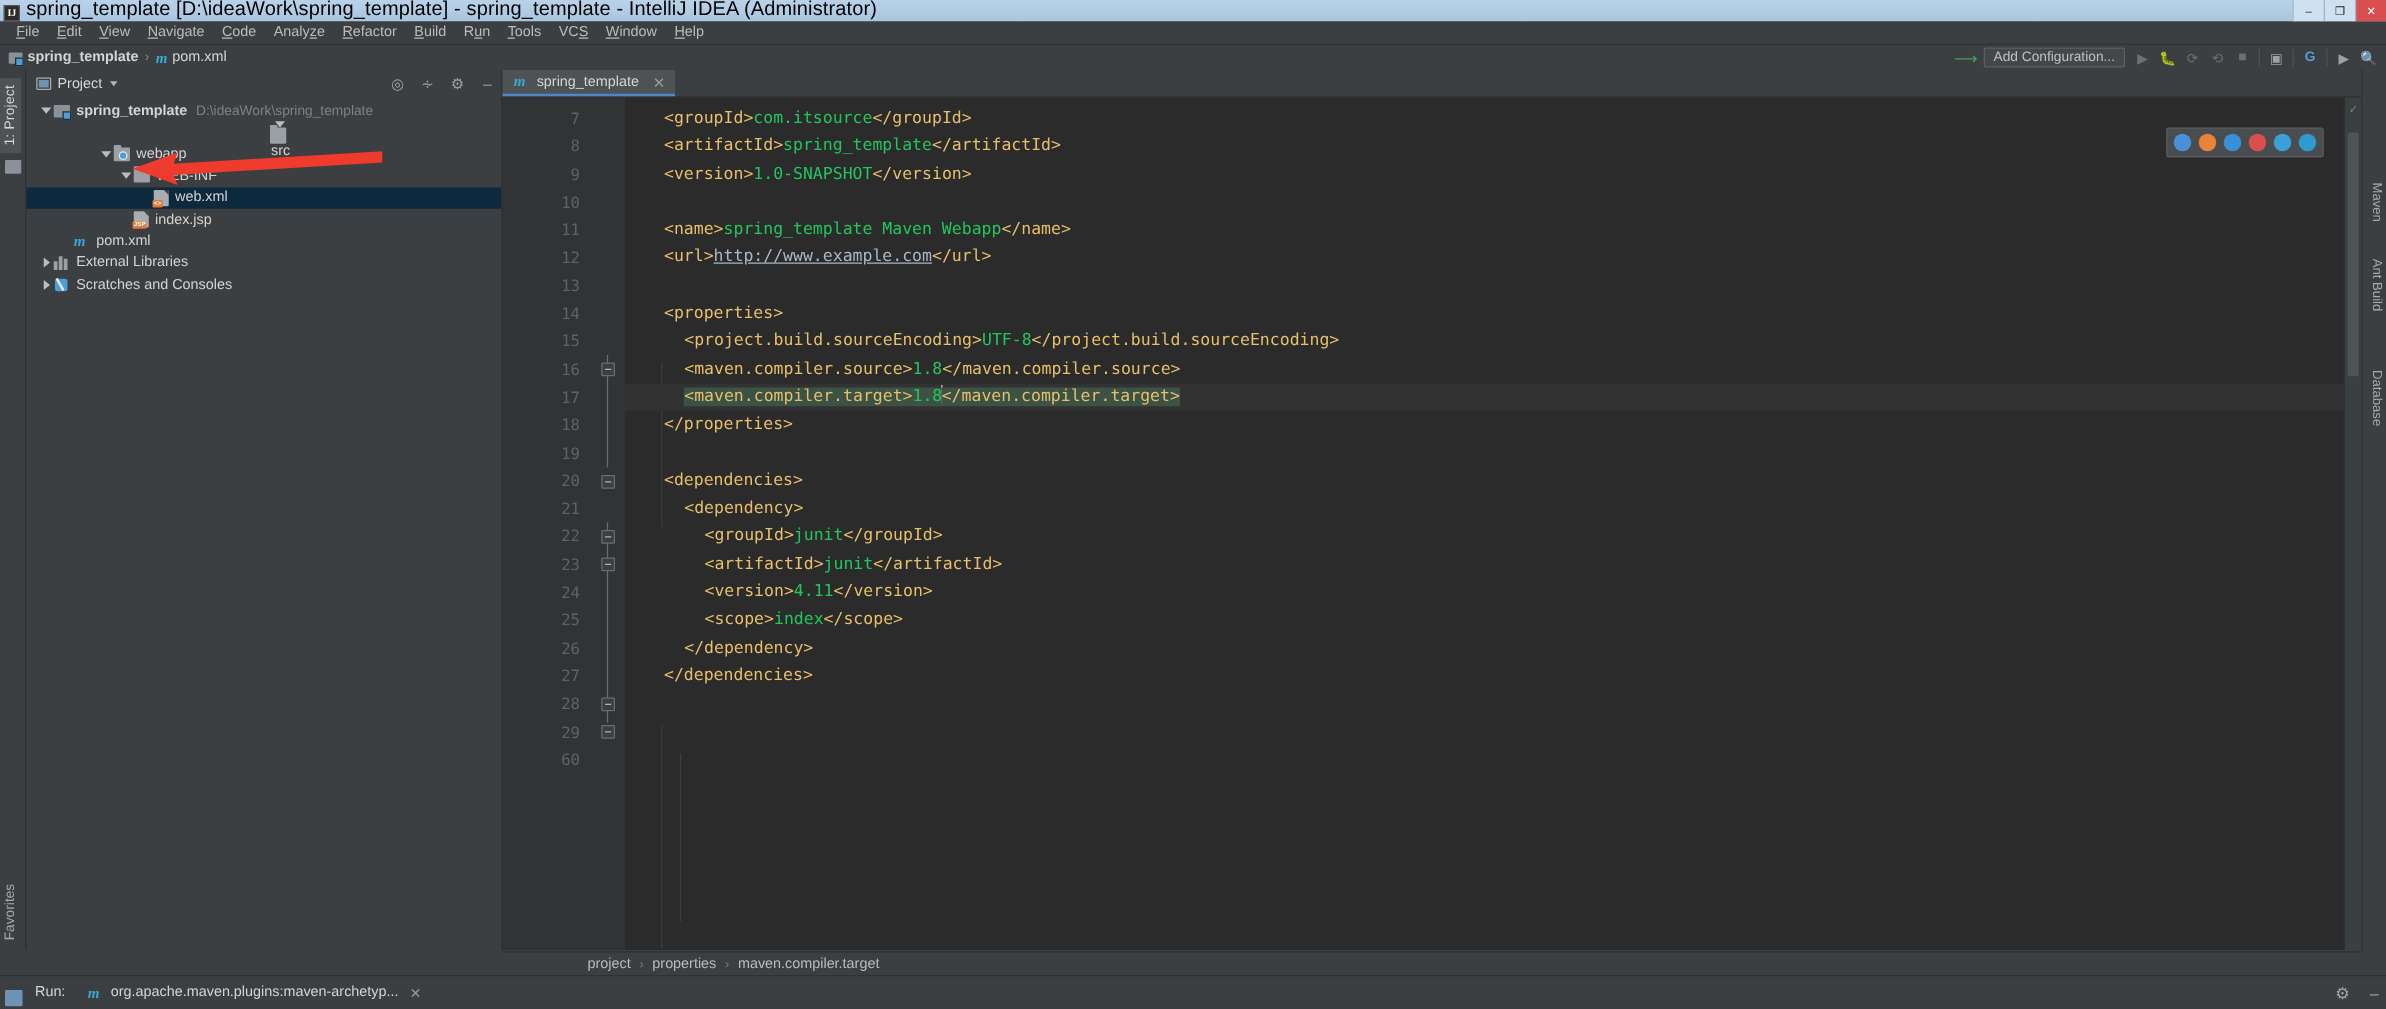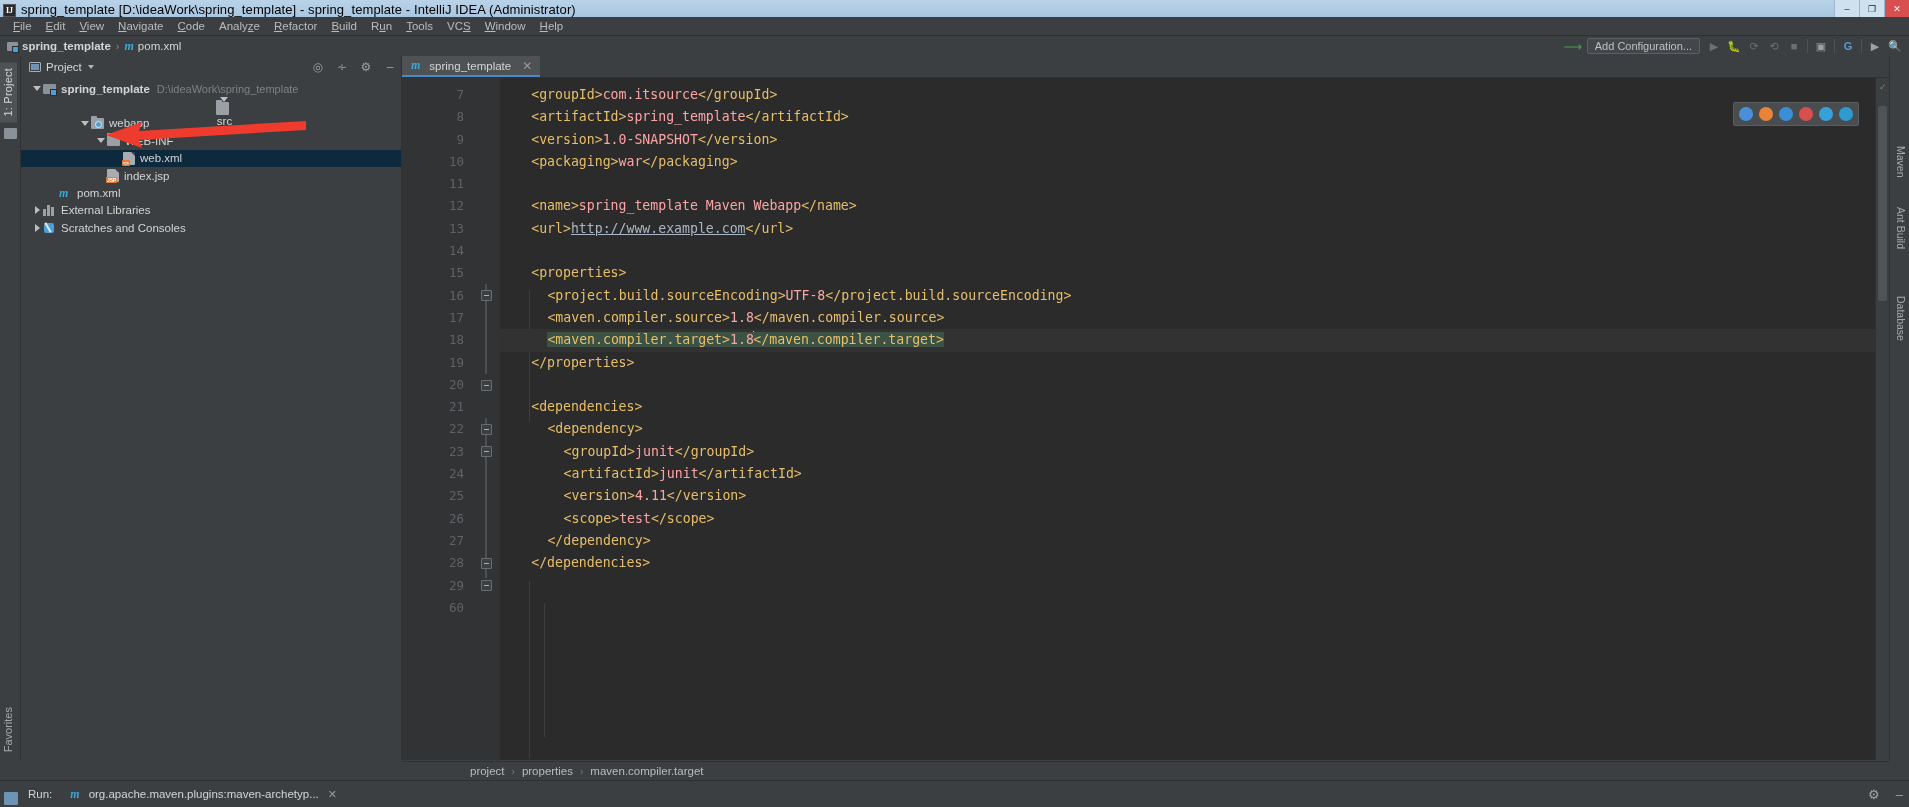--- a/index.html
+++ b/index.html
@@ -17,21 +17,21 @@
     display:flex; align-items:flex-end;
     font-size:11px; color:#000;
     position:relative;
   }
   .tb-icon{
     width:13px; height:13px; margin-left:3px; margin-right:5px;
     background:#2b2b2b; color:#fff; font-size:8px; font-weight:bold;
     display:flex; align-items:center; justify-content:center;
     border:1px solid #555; font-family:"Liberation Serif", serif;
   }
-  .tb-title{ font-size:13px; color:#000; letter-spacing:0.1px; }
+  .tb-title{ font-size:16px; color:#000; letter-spacing:0.1px; }
   .tb-btns{ position:absolute; right:0; top:0; height:17px; display:flex; }
   .tb-btn{
     width:25px; height:17px; display:flex; align-items:center; justify-content:center;
     font-size:9px; color:#1a1a1a; background:#cfe0ef; border-left:1px solid #9bb6cd;
   }
   .tb-btn.close{ background:#d94f4f; color:#fff; }
 
   
   .menubar{
     height:19px; background:#3c3f41; display:flex; align-items:center;
@@ -252,21 +252,21 @@
     flex:1; position:relative; padding-top:6px; overflow:hidden;
     background:#2b2b2b;
   }
   .cline{
     height:22.3px; line-height:22.3px; white-space:pre;
     font-family:"DejaVu Sans Mono", monospace; font-size:13.2px; color:#a9b7c6;
     padding-left:15px; position:relative;
   }
   .cline.caretline{ background:#323232; }
   .tag{ color:#e8bf6a; }
-  .txt{ color:#fca5a5; }
+  .txt{ color:#22c55e; }
   .cmt{ color:#629755; font-style:italic; }
   .link{ color:#a9b7c6; text-decoration:underline; }
   .sel{ background:#3b5244; }
   .caret{
     display:inline-block;width:1.5px;height:15px;background:#cfcfcf;
     vertical-align:-2px; margin:0 -1px;
   }
   .idguide{
     position:absolute; top:0; bottom:0; width:1px; background:#3b3e40;
   }
@@ -551,37 +551,36 @@
           <div class="foldline" style="top: 206px; height: 90px;"></div>
           <div class="foldline" style="top: 340px; height: 160px;"></div>
         </div>
       <div class="codearea" id="codearea">
         <div class="idguide" style="left:29px;top:212px;height:132px;"></div>
         <div class="idguide" style="left:29px;top:503px;height:178px;"></div>
         <div class="idguide" style="left:44px;top:525px;height:134px;"></div>
       <div class="cline"><span style="display:inline-block;width:16.2px"></span><span class="tag">&lt;groupId&gt;</span><span class="txt">com.itsource</span><span class="tag">&lt;/groupId&gt;</span></div>
           <div class="cline"><span style="display:inline-block;width:16.2px"></span><span class="tag">&lt;artifactId&gt;</span><span class="txt">spring_template</span><span class="tag">&lt;/artifactId&gt;</span></div>
           <div class="cline"><span style="display:inline-block;width:16.2px"></span><span class="tag">&lt;version&gt;</span><span class="txt">1.0-SNAPSHOT</span><span class="tag">&lt;/version&gt;</span></div>
-          <div class="cline"><span style="display:inline-block;width:16.2px"></span><span class="tag">&lt;packaging&gt;</span><span class="txt">war</span><span class="tag">&lt;/packaging&gt;</span></div>
           <div class="cline"><span style="display:inline-block;width:0px"></span></div>
           <div class="cline"><span style="display:inline-block;width:16.2px"></span><span class="tag">&lt;name&gt;</span><span class="txt">spring_template Maven Webapp</span><span class="tag">&lt;/name&gt;</span></div>
           <div class="cline"><span style="display:inline-block;width:16.2px"></span><span class="tag">&lt;url&gt;</span><span class="link">http://www.example.com</span><span class="tag">&lt;/url&gt;</span></div>
           <div class="cline"><span style="display:inline-block;width:0px"></span></div>
           <div class="cline"><span style="display:inline-block;width:16.2px"></span><span class="tag">&lt;properties&gt;</span></div>
           <div class="cline"><span style="display:inline-block;width:32.4px"></span><span class="tag">&lt;project.build.sourceEncoding&gt;</span><span class="txt">UTF-8</span><span class="tag">&lt;/project.build.sourceEncoding&gt;</span></div>
           <div class="cline"><span style="display:inline-block;width:32.4px"></span><span class="tag">&lt;maven.compiler.source&gt;</span><span class="txt">1.8</span><span class="tag">&lt;/maven.compiler.source&gt;</span></div>
           <div class="cline caretline"><span style="display:inline-block;width:32.4px"></span><span class="sel"><span class="tag">&lt;maven.compiler.target&gt;</span><span class="txt">1.8</span></span><span class="caret"></span><span class="sel"><span class="tag">&lt;/maven.compiler.target&gt;</span></span></div>
           <div class="cline"><span style="display:inline-block;width:16.2px"></span><span class="tag">&lt;/properties&gt;</span></div>
           <div class="cline"><span style="display:inline-block;width:0px"></span></div>
           <div class="cline"><span style="display:inline-block;width:16.2px"></span><span class="tag">&lt;dependencies&gt;</span></div>
           <div class="cline"><span style="display:inline-block;width:32.4px"></span><span class="tag">&lt;dependency&gt;</span></div>
           <div class="cline"><span style="display:inline-block;width:48.599999999999994px"></span><span class="tag">&lt;groupId&gt;</span><span class="txt">junit</span><span class="tag">&lt;/groupId&gt;</span></div>
           <div class="cline"><span style="display:inline-block;width:48.599999999999994px"></span><span class="tag">&lt;artifactId&gt;</span><span class="txt">junit</span><span class="tag">&lt;/artifactId&gt;</span></div>
           <div class="cline"><span style="display:inline-block;width:48.599999999999994px"></span><span class="tag">&lt;version&gt;</span><span class="txt">4.11</span><span class="tag">&lt;/version&gt;</span></div>
-          <div class="cline"><span style="display:inline-block;width:48.599999999999994px"></span><span class="tag">&lt;scope&gt;</span><span class="txt">test</span><span class="tag">&lt;/scope&gt;</span></div>
+          <div class="cline"><span style="display:inline-block;width:48.599999999999994px"></span><span class="tag">&lt;scope&gt;</span><span class="txt">index</span><span class="tag">&lt;/scope&gt;</span></div>
           <div class="cline"><span style="display:inline-block;width:32.4px"></span><span class="tag">&lt;/dependency&gt;</span></div>
           <div class="cline"><span style="display:inline-block;width:16.2px"></span><span class="tag">&lt;/dependencies&gt;</span></div>
           <div class="cline"><span style="display:inline-block;width:0px"></span></div>
         </div>
       <div class="markup">
         <div class="mk-check">✓</div>
         <div class="mk-thumb"></div>
       </div>
       <div class="browserpop" id="browserpop">
           <span class="bico" style="background: rgb(74, 144, 217);"></span>

